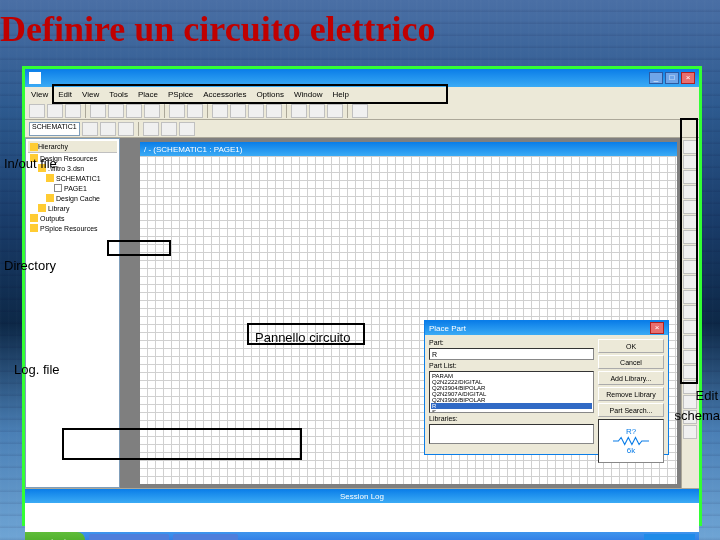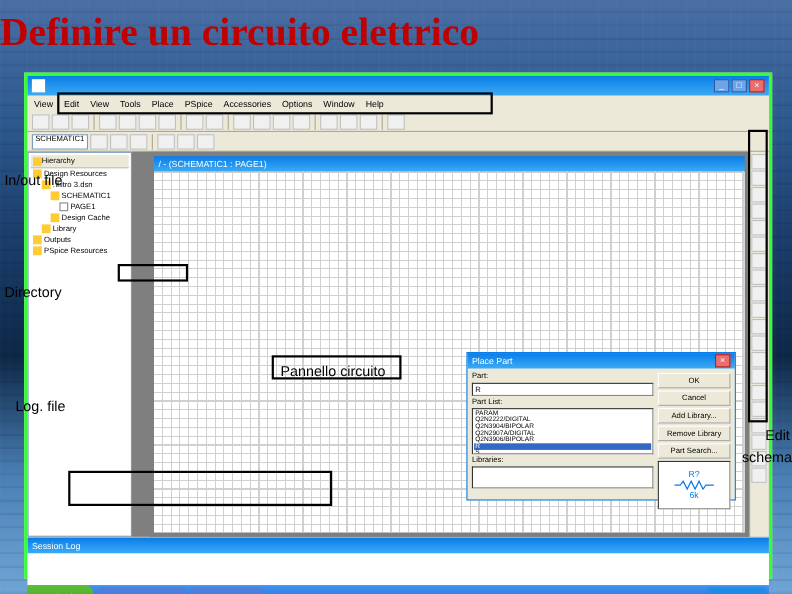--- a/index.html
+++ b/index.html
@@ -116,21 +116,21 @@
   .session-log {
     height: 44px;
     background: #fff;
     border-top: 1px solid #aca899;
   }
   .session-log .log-title {
     height: 14px;
     background: linear-gradient(180deg, #0a7de8, #3babf5);
     color: #fff;
     font-size: 8px;
-    padding: 0 4px; display: flex; align-items: center;
+    padding: 0 4px; display: flex; align-items: center; justify-content: center;
   }
   .taskbar {
     height: 22px;
     background: linear-gradient(180deg, #3e95ed, #245edb);
     display: flex; align-items: center; gap: 4px;
     padding-right: 4px;
   }
   .start-btn { height: 100%; width: 60px; background: linear-gradient(180deg, #5fbd3a, #3d9e1a); color: #fff; font-style: italic; font-weight: bold; font-size: 10px; display:flex;align-items:center;justify-content:center; border-radius: 0 8px 8px 0;}
   .task-item { height: 18px; background: #4f7edb; color: #fff; font-size: 8px; padding: 0 6px; display:flex;align-items:center; border-radius:2px;}
   .tray { margin-left: auto; height: 18px; background: #1f8be8; display:flex;align-items:center;gap:4px;padding:0 6px;font-size:8px;color:#fff;}

